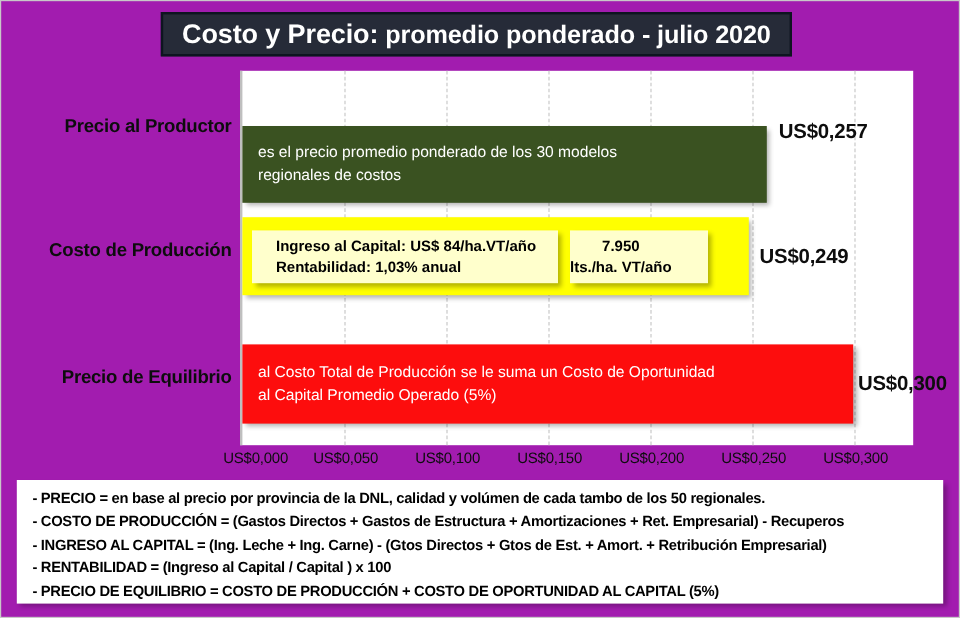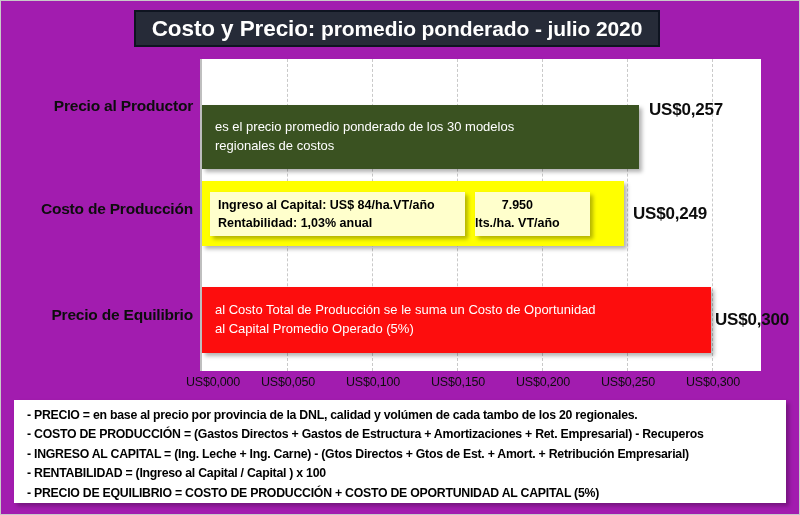--- a/index.html
+++ b/index.html
@@ -108,21 +108,21 @@
     box-shadow: 3px 3px 4px rgba(0,0,0,0.30);
     box-sizing: border-box;
     display: flex;
     flex-direction: column;
     justify-content: center;
     color: #000000;
     font-size: 12.5px;
     font-weight: bold;
     line-height: 18px;
   }
-  .callout-left { padding-left: 8px; }
+  .callout-left { padding-left: 20px; }
   .callout-right { align-items: flex-start; text-align: center; }
 
   
   .tick {
     position: absolute;
     top: 374px;
     font-size: 12.5px;
     color: #0d0d0d;
     text-align: center;
     transform: translateX(-50%);
@@ -199,20 +199,20 @@
 
   <div class="tick" style="left:212px">US$0,000</div>
   <div class="tick" style="left:287px">US$0,050</div>
   <div class="tick" style="left:372px">US$0,100</div>
   <div class="tick" style="left:457px">US$0,150</div>
   <div class="tick" style="left:542px">US$0,200</div>
   <div class="tick" style="left:627px">US$0,250</div>
   <div class="tick" style="left:712px">US$0,300</div>
 
   <div class="notes">
-    <div class="note-line">- PRECIO = en base al precio por provincia de la DNL, calidad y volúmen de cada tambo de los 20 regionales.</div>
+    <div class="note-line">- PRECIO = en base al precio por provincia de la DNL, calidad y volúmen de cada tambo de los 50 regionales.</div>
     <div class="note-line">- COSTO DE PRODUCCIÓN = (Gastos Directos + Gastos de Estructura + Amortizaciones + Ret. Empresarial) - Recuperos</div>
     <div class="note-line">- INGRESO AL CAPITAL = (Ing. Leche + Ing. Carne) - (Gtos Directos + Gtos de Est. + Amort. + Retribución Empresarial)</div>
     <div class="note-line">- RENTABILIDAD = (Ingreso al Capital / Capital ) x 100</div>
     <div class="note-line">- PRECIO DE EQUILIBRIO = COSTO DE PRODUCCIÓN + COSTO DE OPORTUNIDAD AL CAPITAL (5%)</div>
   </div>
 
 </div>
 
 </body></html>

